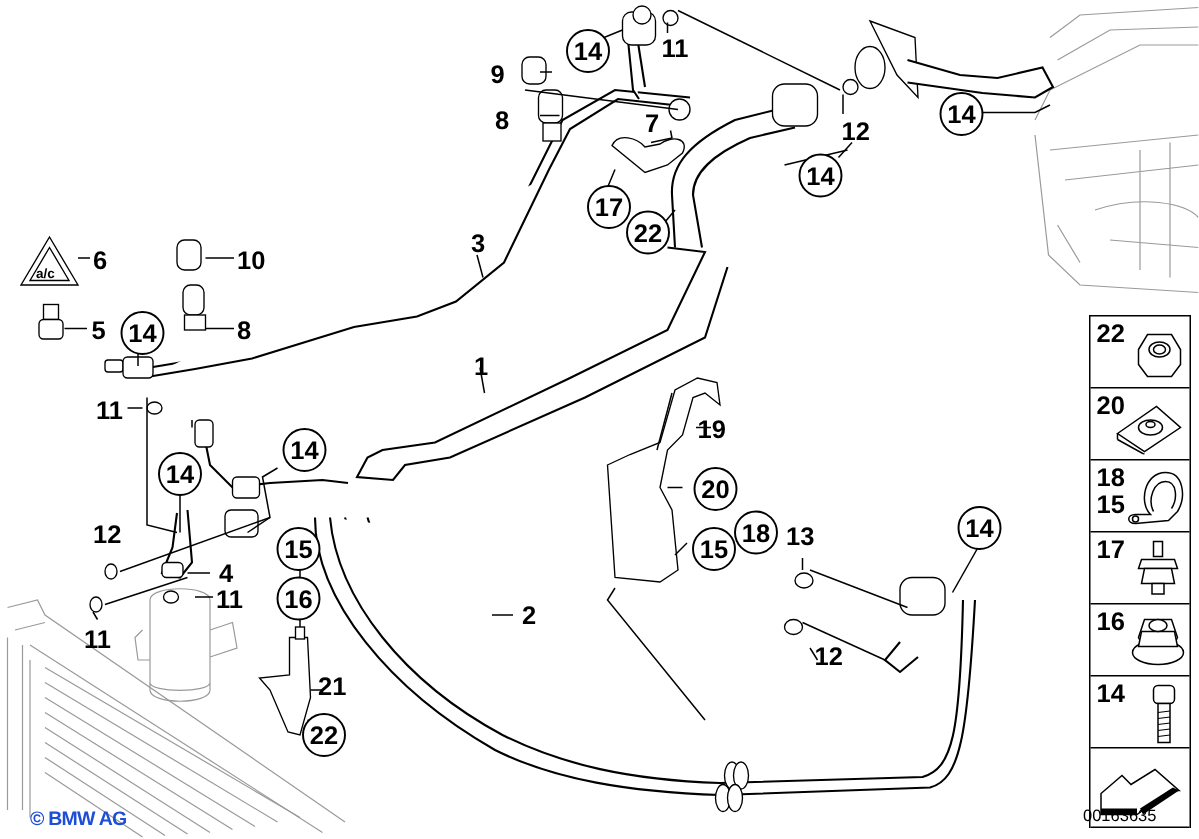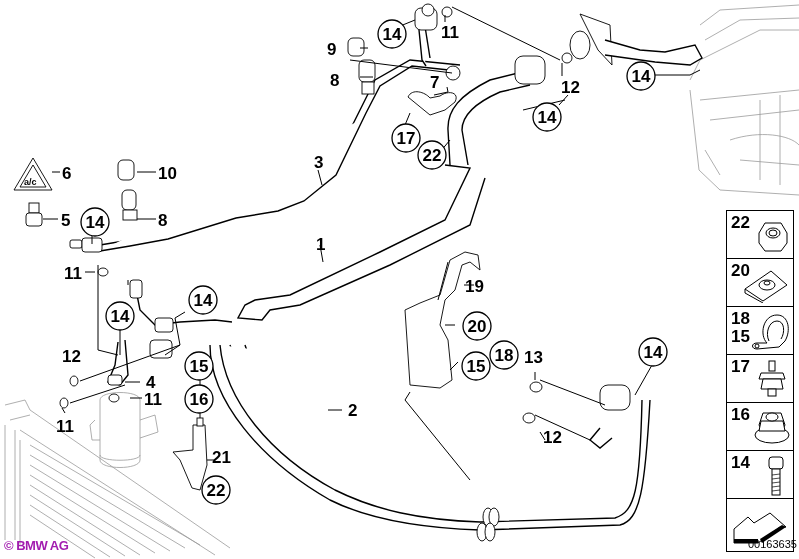--- a/index.html
+++ b/index.html
@@ -8,22 +8,22 @@
   .lbl{font-family:"Liberation Sans",sans-serif;font-weight:bold;font-size:17px;fill:#000;}
   .clbl{font-family:"Liberation Sans",sans-serif;font-weight:bold;font-size:17px;fill:#000;text-anchor:middle;}
   .ln{stroke:#000;stroke-width:1;fill:none;}
   .pipe{stroke:#000;stroke-width:1.4;fill:#fff;}
   .thin{stroke:#000;stroke-width:0.9;fill:#fff;}
   .ghost{stroke:#9a9a9a;stroke-width:0.8;fill:none;}
   .legend-box{position:absolute;left:726px;width:66px;border:1px solid #000;border-bottom:none;background:#fff;}
   .legend-cell{position:relative;height:47px;border-bottom:1px solid #000;}
   .legend-cell .num{position:absolute;left:4px;top:3px;font-weight:bold;font-size:17px;font-family:"Liberation Sans",sans-serif;line-height:18px;}
   .legend-cell svg{position:absolute;right:2px;top:4px;}
-  .code{position:absolute;left:748px;top:538px;font-size:11px;font-family:"Liberation Sans",sans-serif;color:#000;}
-  .copyright{position:absolute;left:4px;top:538px;font-size:13px;font-family:"Liberation Sans",sans-serif;color:#a21caf;font-weight:bold;letter-spacing:-0.5px;}
+  .code{position:absolute;left:722px;top:538px;font-size:11px;font-family:"Liberation Sans",sans-serif;color:#000;}
+  .copyright{position:absolute;left:20px;top:538px;font-size:13px;font-family:"Liberation Sans",sans-serif;color:#1d4ed8;font-weight:bold;letter-spacing:-0.5px;}
 </style>
 </head>
 <body>
 
 <svg id="diagram" viewBox="0 0 799 559" xmlns="http://www.w3.org/2000/svg">
 
   <g>
     <path class="ghost" d="M700 25 L720 10 L799 5 M705 40 L740 20 L799 18 M700 60 L760 30 L799 30 M690 80 L700 60 M690 90 L699 170 L720 190 L799 195 M700 100 L799 90 M710 120 L799 110 M730 140 C760 130 790 135 799 145 M740 160 L799 165 M705 150 L720 175 M760 100 L760 180 M780 95 L780 185"></path>
   </g>
 

